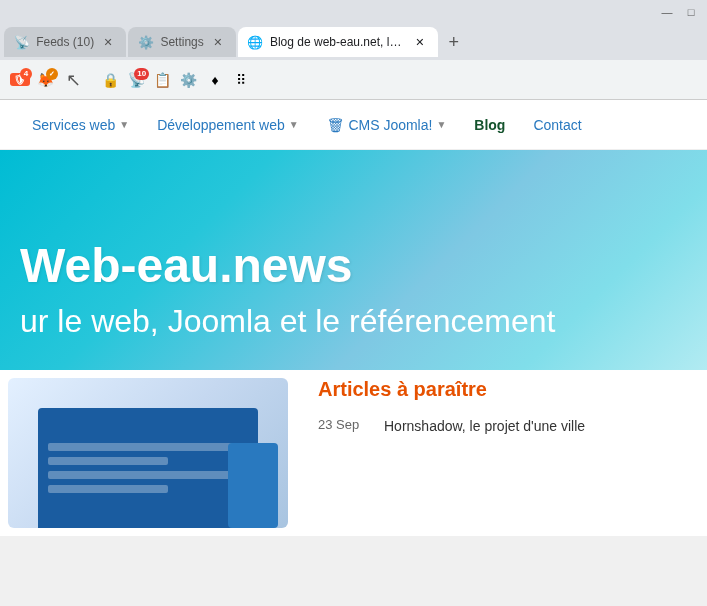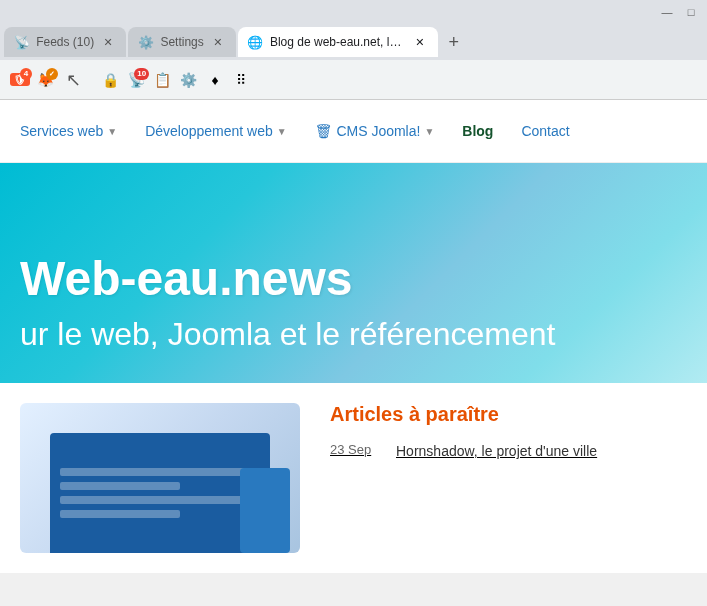--- a/index.html
+++ b/index.html
@@ -97,22 +97,22 @@
       line-height: 12px;
     }
 
     
     .website { background: #fff; width: 100%; }
 
     
     .site-nav {
       display: flex;
       align-items: center;
-      padding: 0 8px;
-      height: 63px;
+      padding: 0 20px;
+      height: 50px;
       background: #fff;
       border-bottom: 1px solid #eee;
       gap: 4px;
     }
     .nav-item {
       display: flex;
       align-items: center;
       padding: 8px 12px;
       font-size: 14px;
       color: #2979bf;
@@ -143,21 +143,21 @@
     }
     .hero-subtitle {
       font-size: 32px;
       color: #fff;
       font-weight: 500;
     }
 
     
     .content-area {
       display: flex;
-      padding: 20px;
+      padding: 8px;
       gap: 30px;
       background: #fff;
     }
 
     
     .device-image {
       width: 280px;
       height: 150px;
       background: linear-gradient(135deg, #e3f0ff 0%, #c5d8f0 50%, #a8c4e0 100%);
       border-radius: 6px;
@@ -206,21 +206,20 @@
     .articles-title {
       font-size: 20px;
       font-weight: bold;
       color: #e65100;
       margin-bottom: 16px;
     }
     .article-item {
       display: flex;
       gap: 16px;
       margin-bottom: 12px;
-      text-decoration: underline;
     }
     .article-date {
       font-size: 13px;
       color: #666;
       white-space: nowrap;
       min-width: 50px;
     }
     .article-title-text {
       font-size: 14px;
       color: #333;

